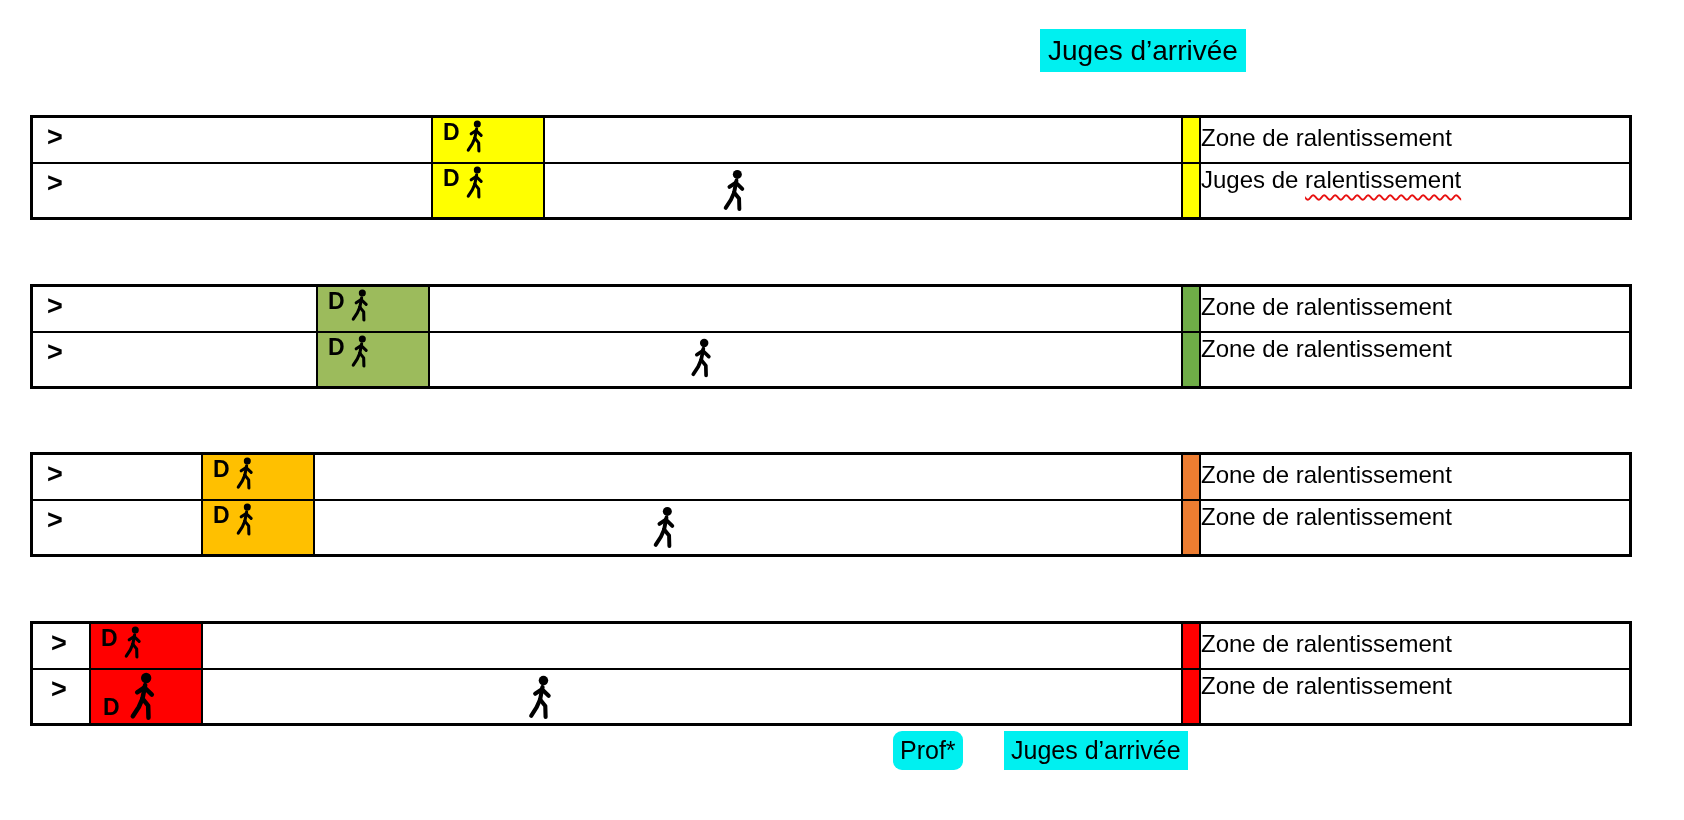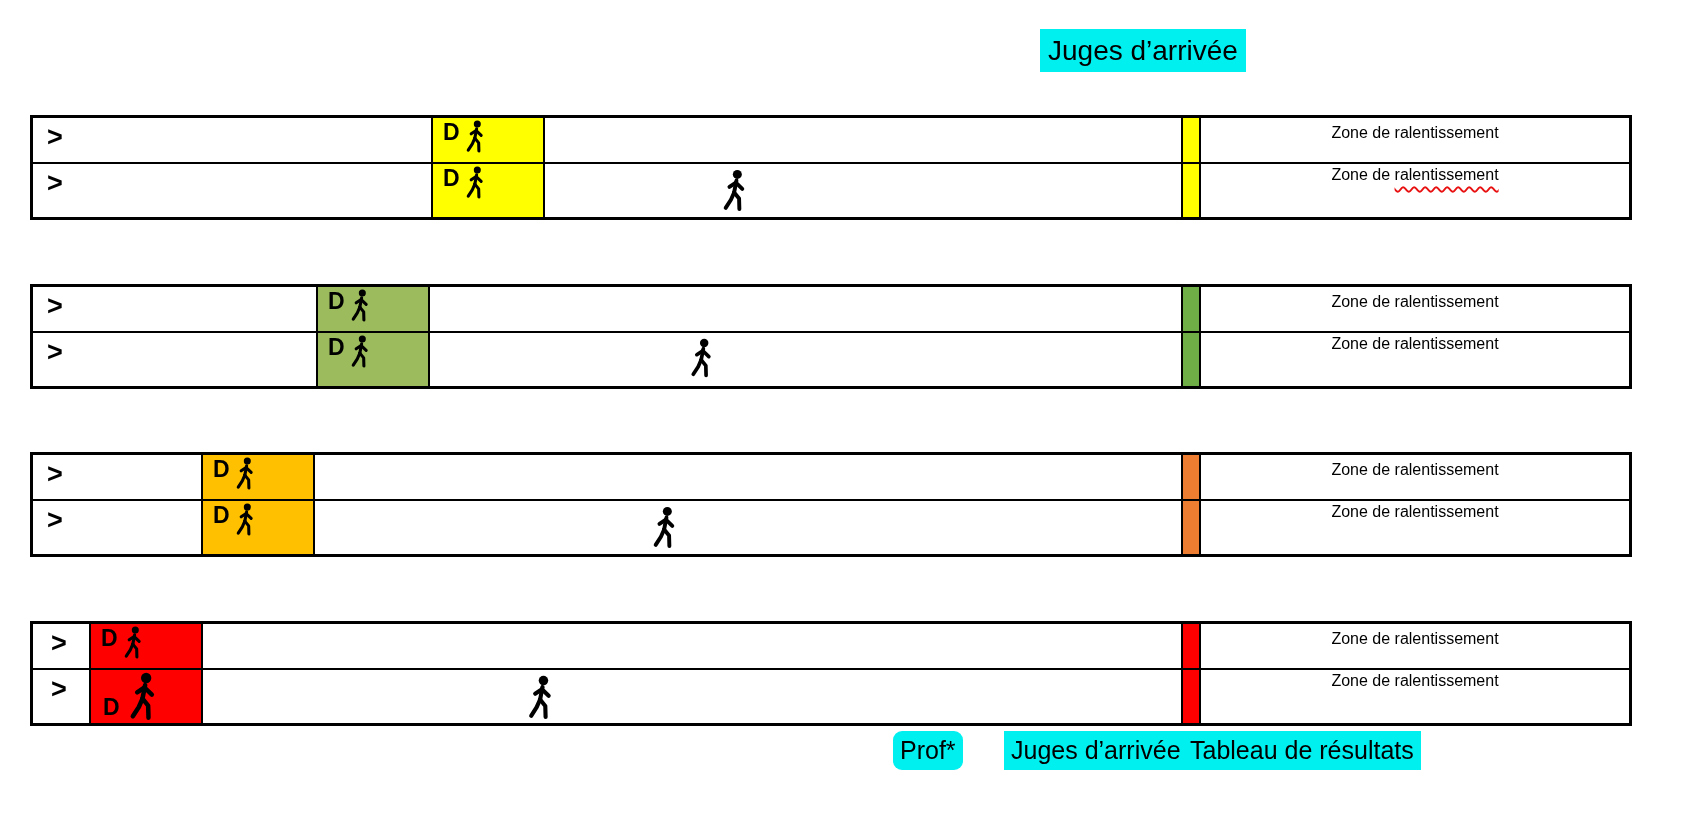--- a/index.html
+++ b/index.html
@@ -32,21 +32,21 @@
   }
   .row{display:flex;height:44px;position:relative;}
   .row.r2{height:53px;border-top:2px solid #000;}
   .cell{box-sizing:border-box;height:100%;}
   .cell.start{border-right:2px solid #000;padding:6px 0 0 14px;}
   .t4 .cell.start{padding-left:18px;}
   .chev{font-size:27px;font-weight:700;line-height:1;}
   .cell.box{width:112px;border-right:2px solid #000;position:relative;}
   .cell.mid{flex:1;}
   .cell.bar{width:20px;border-left:2px solid #000;border-right:2px solid #000;}
-  .cell.zone{width:428px;text-align:center;font-size:16px;padding-top:6px;}
+  .cell.zone{width:428px;font-size:24px;padding-top:6px;}
   .r2 .cell.zone{padding-top:2px;}
 
   
   .dw{display:flex;align-items:flex-start;padding:2px 0 0 10px;gap:3px;}
   .dlab{font-size:23px;font-weight:600;line-height:1.1;}
   .walker{color:#000;display:block;}
   .dw .walker{width:25px;height:34px;}
 
   
   .dw.big{display:block;position:relative;height:100%;padding:0;}
@@ -130,21 +130,21 @@
         <div class="dw">
           <span class="dlab">D</span>
           <svg class="walker">
               <use href="#walker-sym"></use>
             </svg>
         </div>
       </div>
       <div class="cell mid"></div>
       <div class="cell bar" style="background-color: rgb(255, 255, 0);"></div>
       <div class="cell zone">
-        <span>Zone de </span><span class="wavy">ralentissement</span>
+        <span>Juges de </span><span class="wavy">ralentissement</span>
       </div>
     </div>
     <svg class="mid-walker walker">
         <use href="#walker-sym"></use>
       </svg>
   </div>
 
   <div class="track t2">
     <div class="row r1">
       <div class="cell start">
@@ -266,15 +266,14 @@
         <span>Zone de ralentissement</span>
       </div>
     </div>
     <svg class="mid-walker walker">
         <use href="#walker-sym"></use>
       </svg>
   </div>
 
   <div class="hl small" id="bl-prof" style="background-color: rgb(0, 240, 240); border-radius: 9px;">Prof*</div>
   <div class="hl small" id="bl-juges" style="background-color: rgb(0, 240, 240);">Juges d’arrivée</div>
-  <div class="hl small" id="bl-tableau" style="background-color: rgb(0, 240, 240);">Tableau de résultats</div>
 
 </div>
 
 </body></html>

